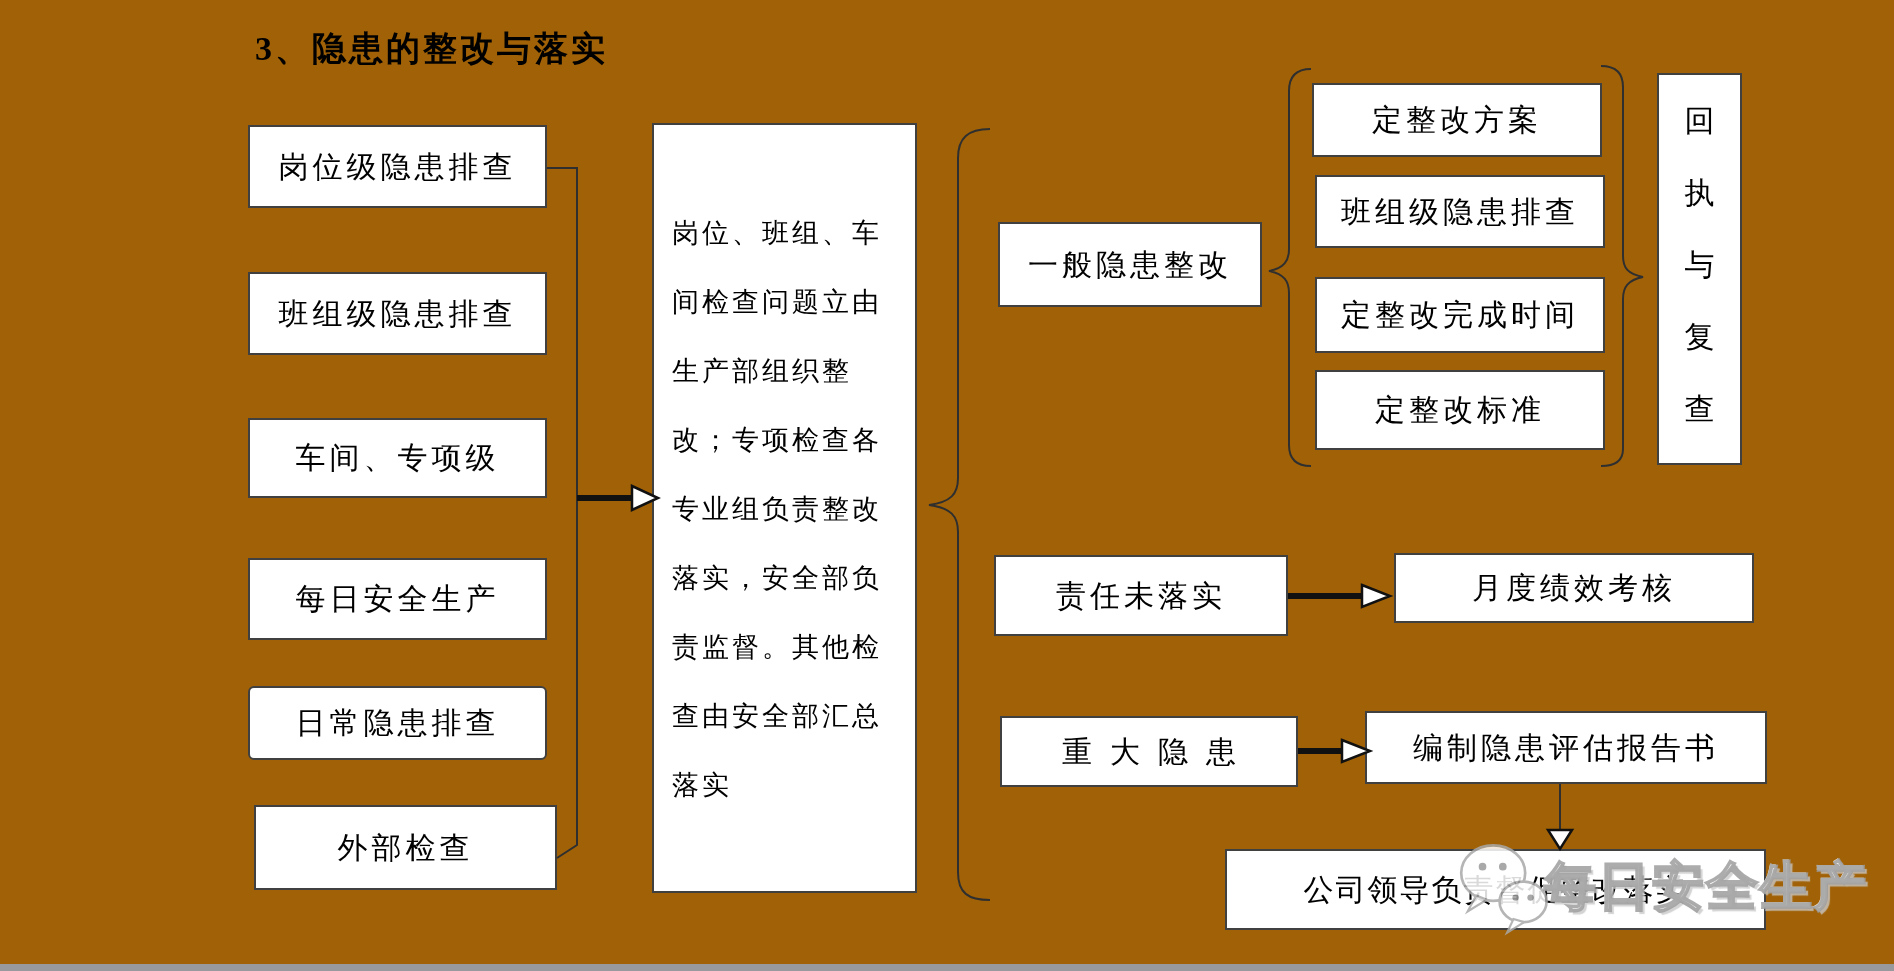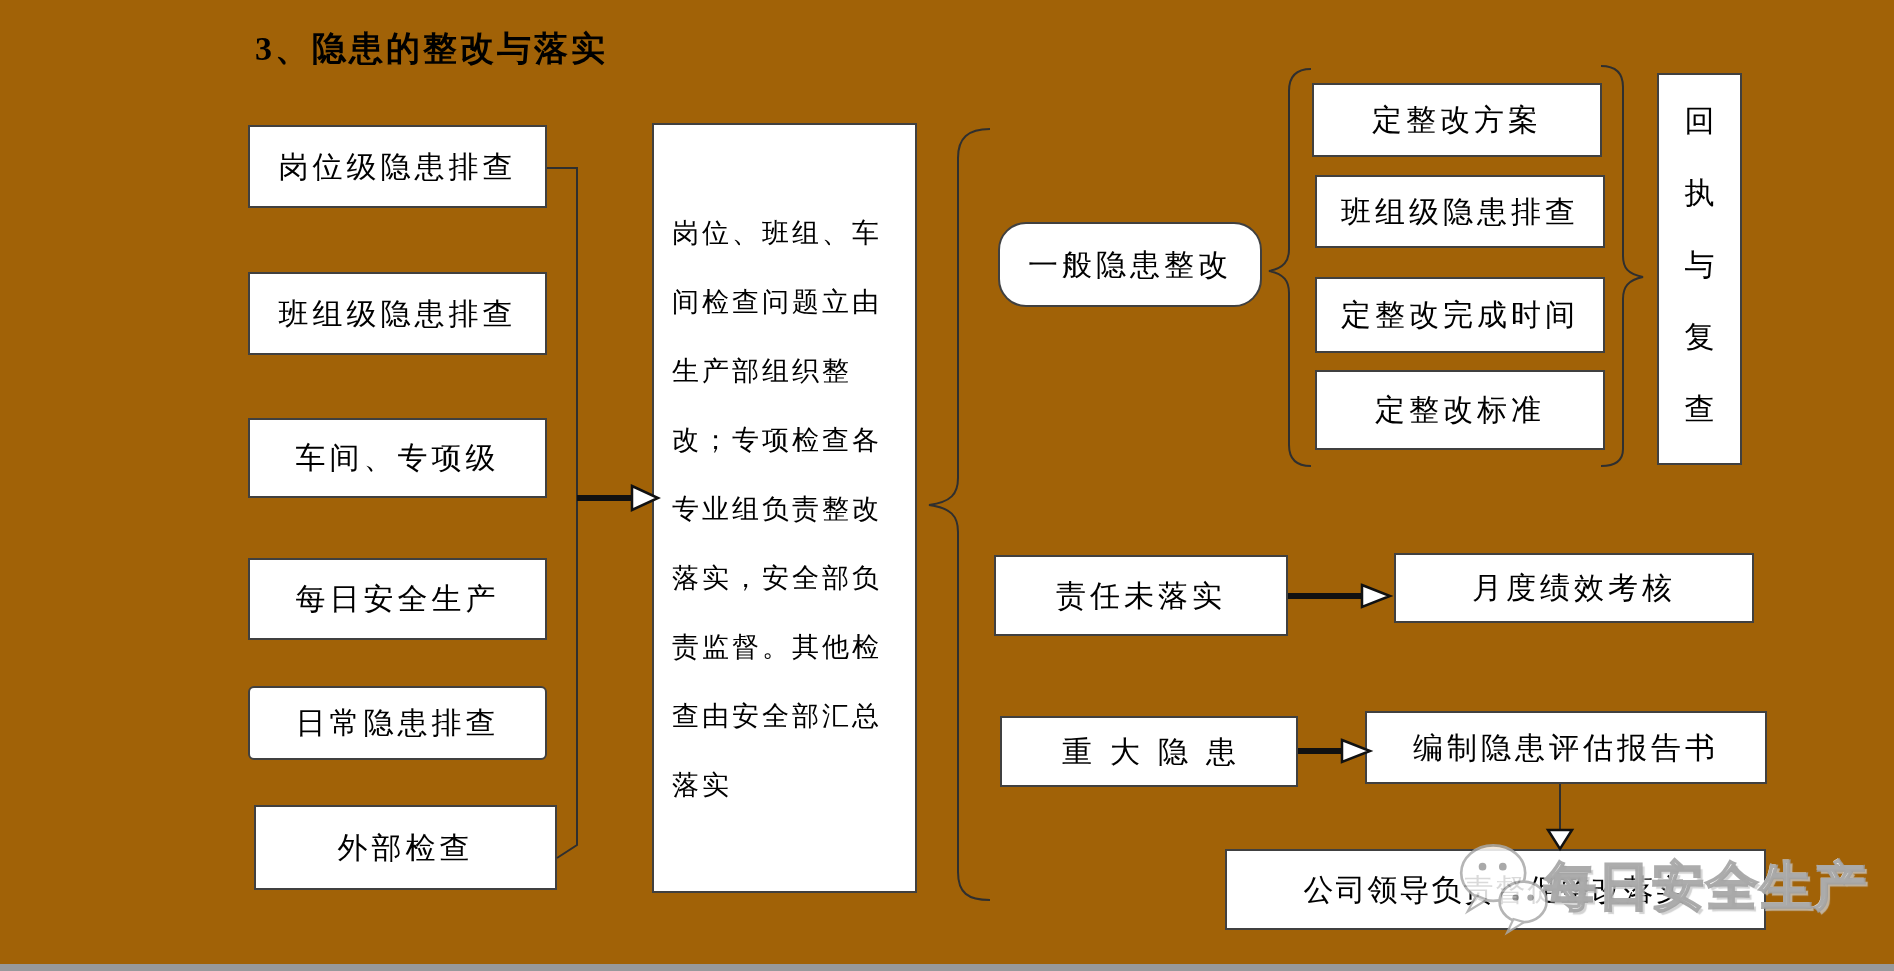--- a/index.html
+++ b/index.html
@@ -56,21 +56,21 @@
   <div class="centerbox" style="left:652px;top:123px;width:265px;height:770px;">岗位、班组、车
 间检查问题立由
 生产部组织整
 改；专项检查各
 专业组负责整改
 落实，安全部负
 责监督。其他检
 查由安全部汇总
 落实</div>
 
-  <div class="fbox" style="left:998px;top:222px;width:264px;height:85px;border-radius:28px;">一般隐患整改</div>
+  <div class="fbox" style="left:998px;top:222px;width:264px;height:85px;">一般隐患整改</div>
 
   <div class="fbox" style="left:1312px;top:83px;width:290px;height:74px;">定整改方案</div>
   <div class="fbox" style="left:1315px;top:175px;width:290px;height:73px;">班组级隐患排查</div>
   <div class="fbox" style="left:1315px;top:277px;width:290px;height:76px;">定整改完成时间</div>
   <div class="fbox" style="left:1315px;top:370px;width:290px;height:80px;">定整改标准</div>
 
   <div class="vbox" style="left:1657px;top:73px;width:85px;height:392px;">回
 执
 与
 复

